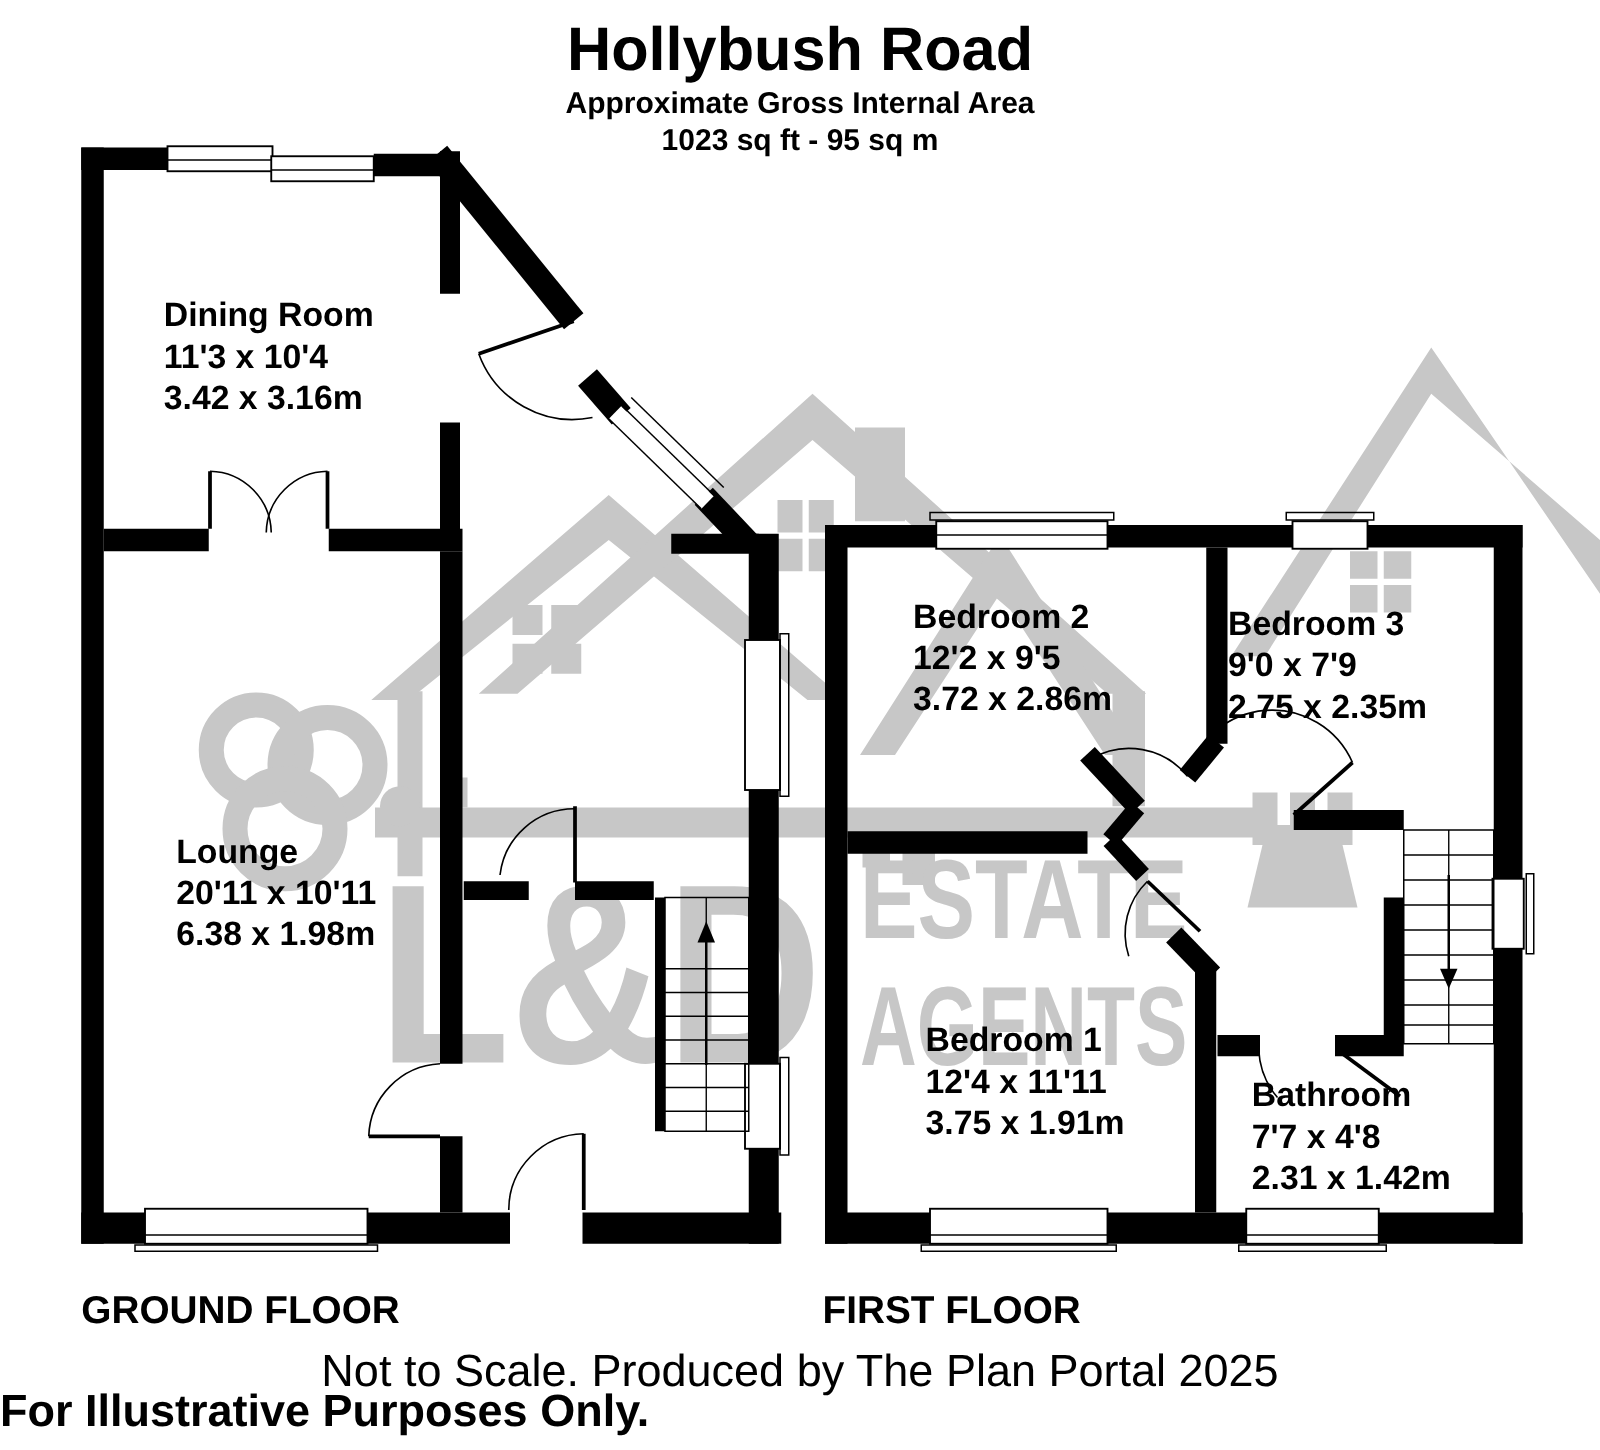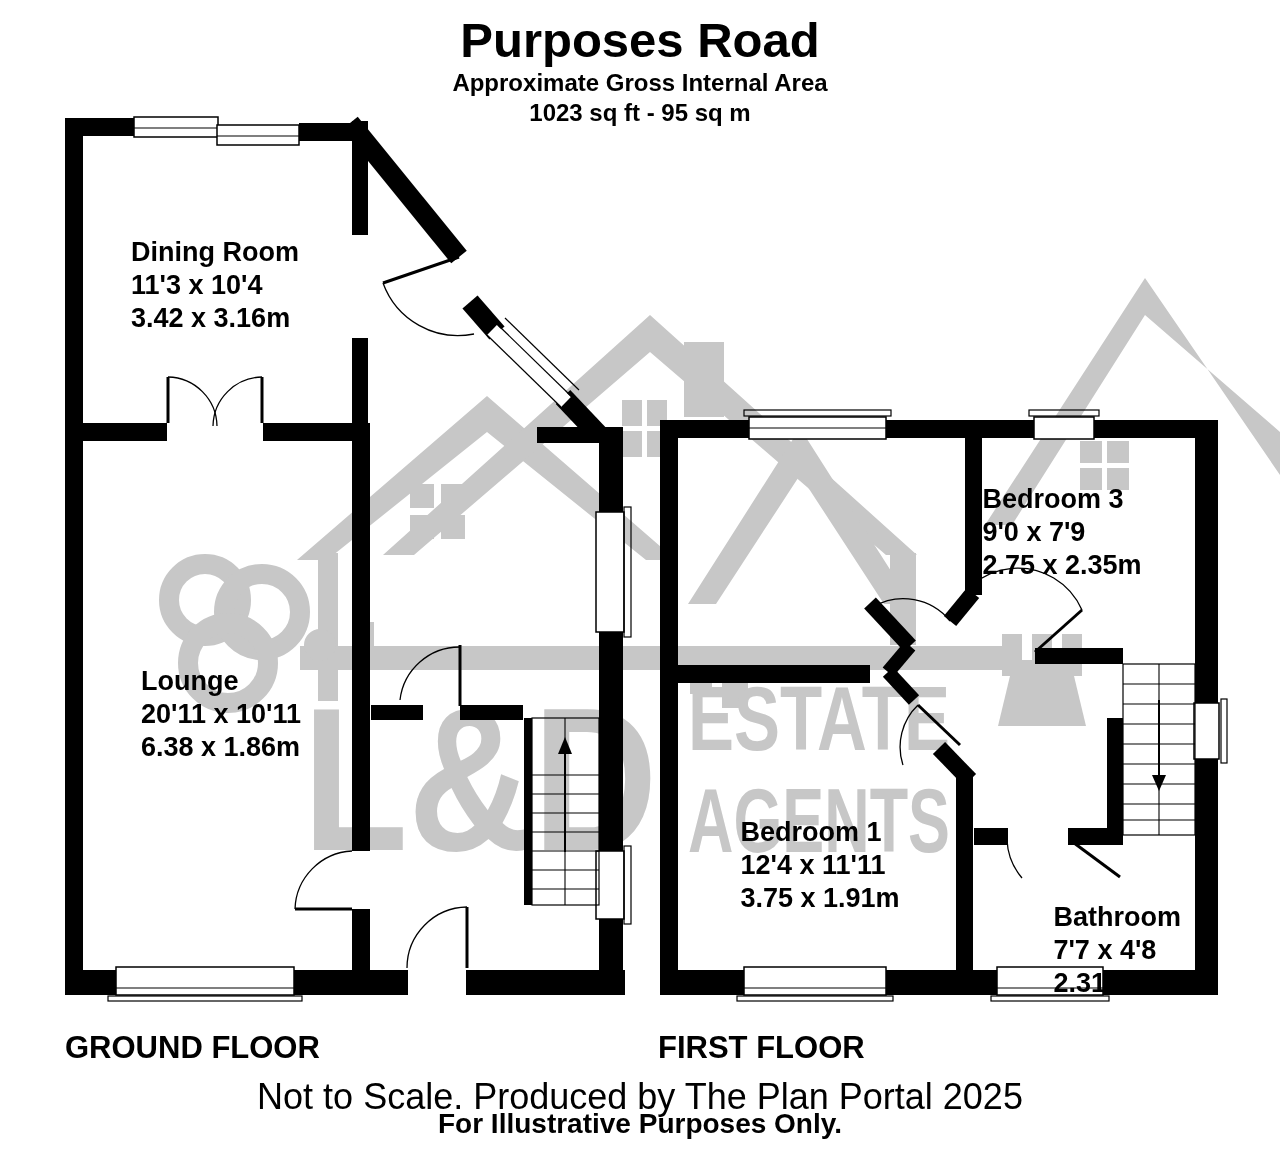--- a/index.html
+++ b/index.html
@@ -19,21 +19,21 @@
   .wm-t{font-family:"Liberation Sans",sans-serif;font-weight:bold;}
   
   .hdr{position:absolute;left:0;width:100%;text-align:center;font-weight:bold;line-height:1.1;}
   #title{top:14px;font-size:49px;}
   #subtitle{top:70px;font-size:24px;}
   #area{top:100px;font-size:24px;}
   .room-label{position:absolute;transform:translateX(-50%);text-align:left;
               font-size:27px;font-weight:bold;line-height:33px;white-space:nowrap;}
   .floor-label{position:absolute;font-size:31px;font-weight:bold;white-space:nowrap;}
   .footer1{position:absolute;top:1076px;left:0;width:100%;text-align:center;font-size:36px;}
-  .footer2{position:absolute;top:1108px;left:0;width:100%;text-align:center;font-size:28px;font-weight:bold;}
+  .footer2{position:absolute;top:1108px;left:0;width:100%;text-align:left;font-size:36px;font-weight:bold;}
 </style>
 </head>
 <body>
 
 <div class="canvas">
 
   <svg width="1280" height="1160" viewBox="0 0 1280 1160">
 
     <g fill="#c7c7c7">
 
@@ -245,45 +245,50 @@
         <line class="tread" x1="1123" y1="784" x2="1195" y2="784"></line>
         <line class="tread" x1="1123" y1="804" x2="1195" y2="804"></line>
         <line class="tread" x1="1123" y1="820" x2="1195" y2="820"></line>
         <line class="tread" x1="1159" y1="664" x2="1159" y2="835"></line>
         <line class="wl" x1="1159" y1="700" x2="1159" y2="778" stroke-width="2"></line>
         <polygon class="w" points="1159,791 1152,775 1166,775"></polygon>
       </g>
     </g>
   </svg>
 
-  <div class="hdr" id="title">Purposes Road</div>
+  <div class="hdr" id="title">Hollybush Road</div>
   <div class="hdr" id="subtitle">Approximate Gross Internal Area</div>
   <div class="hdr" id="area">1023 sq ft - 95 sq m</div>
 
   <div class="room-label" style="left:215px;top:236px;">
     <div>Dining Room</div>
     <div>11'3 x 10'4</div>
     <div>3.42 x 3.16m</div>
   </div>
   <div class="room-label" style="left:221px;top:665px;">
     <div>Lounge</div>
     <div>20'11 x 10'11</div>
-    <div>6.38 x 1.86m</div>
+    <div>6.38 x 1.98m</div>
+  </div>
+  <div class="room-label" style="left:810px;top:477px;">
+    <div>Bedroom 2</div>
+    <div>12'2 x 9'5</div>
+    <div>3.72 x 2.86m</div>
   </div>
   <div class="room-label" style="left:1062px;top:483px;">
     <div>Bedroom 3</div>
     <div>9'0 x 7'9</div>
     <div>2.75 x 2.35m</div>
   </div>
   <div class="room-label" style="left:820px;top:784px;margin-top:32px;">
     <div>Bedroom 1</div>
     <div>12'4 x 11'11</div>
     <div>3.75 x 1.91m</div>
   </div>
-  <div class="room-label" style="left:1133px;top:860px;margin-top:41px;">
+  <div class="room-label" style="left:1081px;top:860px;">
     <div>Bathroom</div>
     <div>7'7 x 4'8</div>
     <div>2.31 x 1.42m</div>
   </div>
 
   <div class="floor-label" style="left:658px;top:1030px;">FIRST FLOOR</div>
   <div class="floor-label" style="left:65px;top:1030px;">GROUND FLOOR</div>
 
   <div class="footer1">Not to Scale. Produced by The Plan Portal 2025</div>
   <div class="footer2">For Illustrative Purposes Only.</div>

